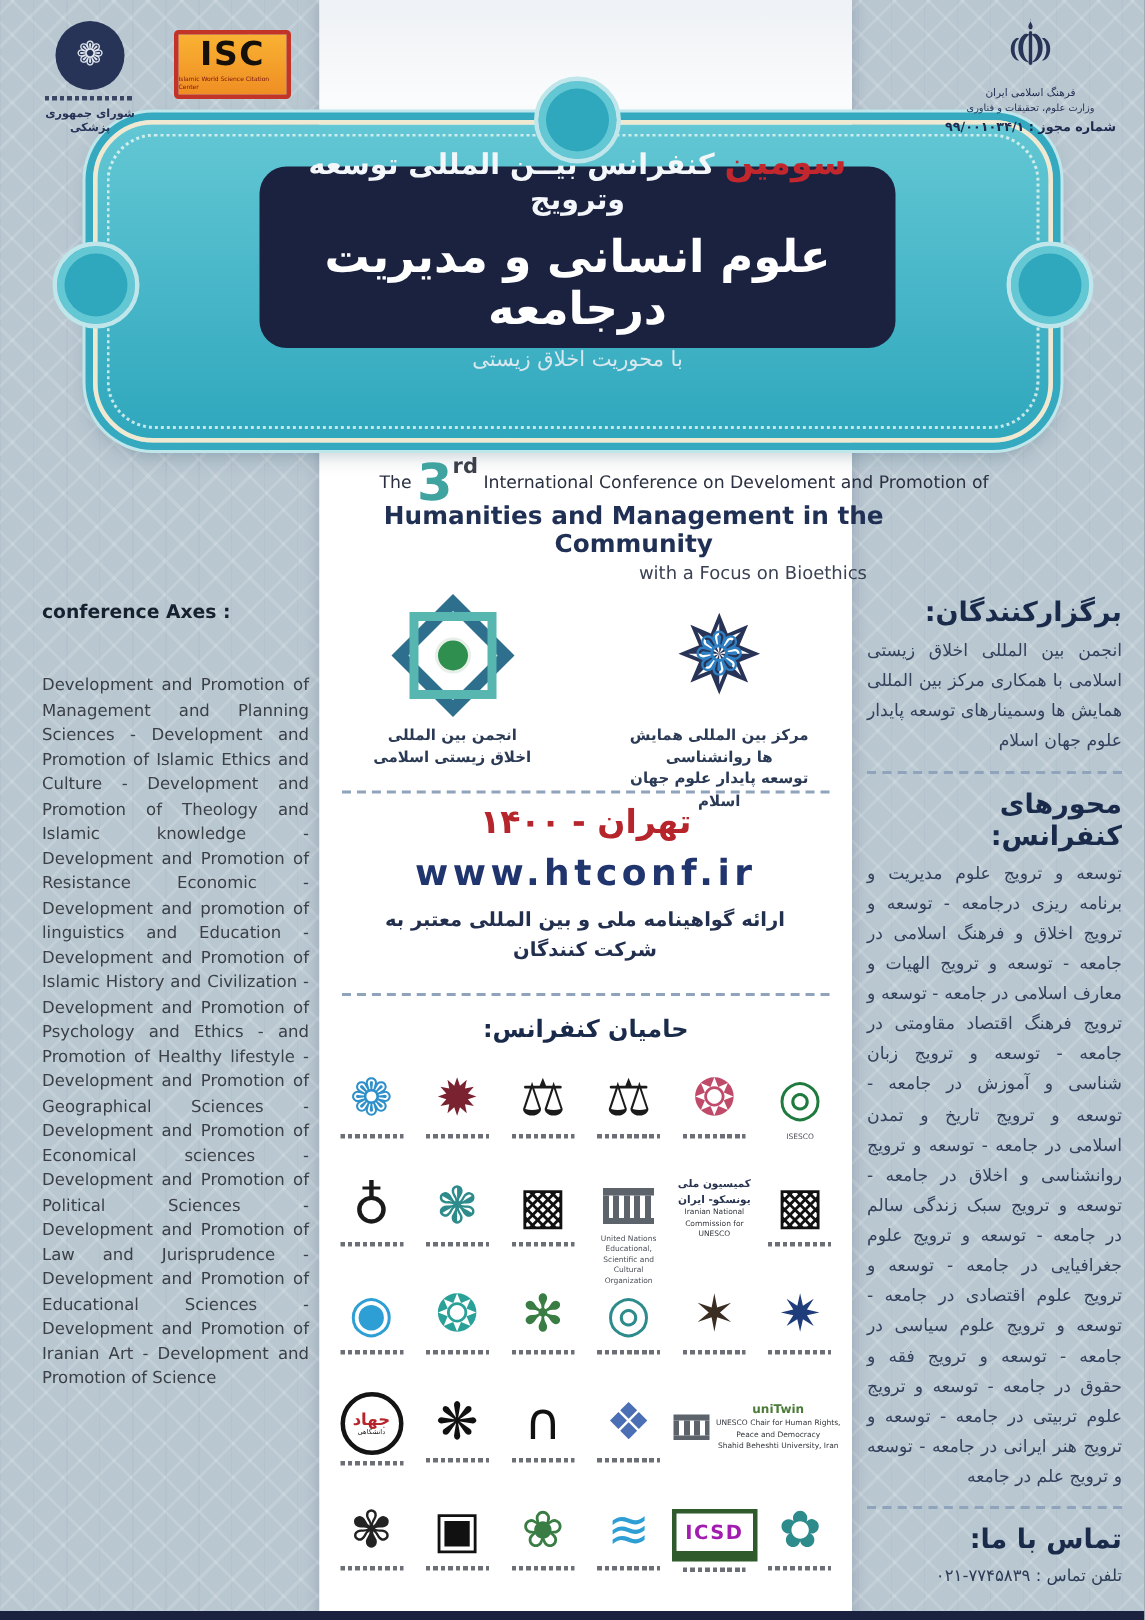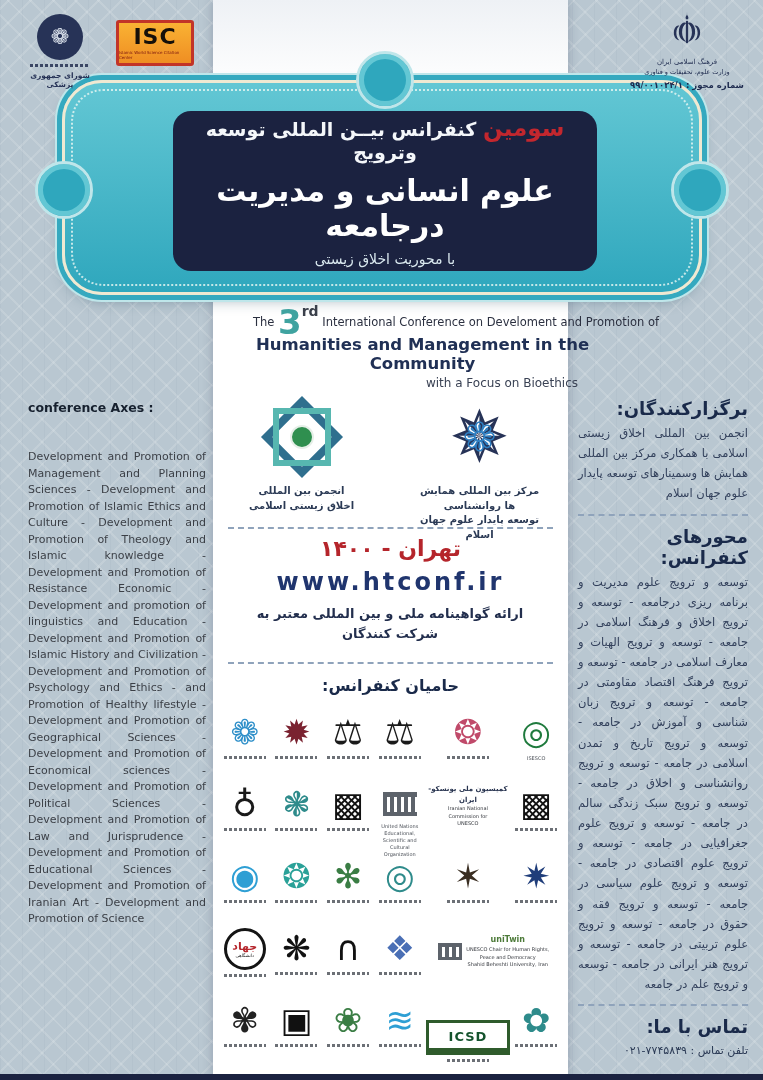--- a/index.html
+++ b/index.html
@@ -35,21 +35,21 @@
   .banner-frame{position:absolute;left:62px;top:80px;width:640px;height:215px;z-index:2;
     background:linear-gradient(180deg,#63c7d4,#2fa7bd);
     border:3px solid #efe9d2;border-radius:40px;
     box-shadow:0 0 0 5px #35a9bf,0 0 0 7px #bfe6ea,0 6px 14px rgba(20,60,80,.35);}
   .banner-frame::before{content:"";position:absolute;inset:6px;border:2px dotted #eaf7f3;border-radius:32px;opacity:.8;}
   .medallion{position:absolute;width:58px;height:58px;border-radius:50%;background:#2fa7bd;border:3px solid #bfe6ea;
     box-shadow:inset 0 0 0 5px #63c7d4;z-index:2;}
   .medallion.left{left:-30px;top:78px;}
   .medallion.right{right:-30px;top:78px;}
   .medallion.top{left:291px;top:-32px;}
-  .navy-box{position:absolute;left:108px;top:28px;width:424px;height:160px;background:#1b2240;border-radius:18px;
+  .navy-box{position:absolute;left:108px;top:28px;width:424px;height:121px;background:#1b2240;border-radius:18px;
     display:flex;flex-direction:column;align-items:center;justify-content:center;text-align:center;padding:6px 14px;}
   .nb-l1{font-size:19px;color:#f4f7fa;font-weight:bold;}
   .nb-l1 .accent{color:#c3272e;font-size:23px;}
   .nb-l2{font-size:30px;color:#ffffff;font-weight:bold;margin-top:10px;}
   .nb-l3{font-size:14px;color:#d9e8ee;margin-top:8px;}
   
   .eng-title{position:absolute;left:221px;top:303px;width:339px;text-align:center;z-index:2;color:#2b3040;margin-left:32px;}
   .et-l1{font-size:11.5px;white-space:nowrap;}
   .et-num{font-size:34px;font-weight:bold;color:#3fa3a0;position:relative;top:8px;line-height:0;}
   .et-ord{font-size:14px;font-weight:bold;color:#3a3f4a;vertical-align:10px;}
@@ -82,22 +82,22 @@
   .sp-squiggle{display:block;width:42px;height:3px;margin:4px auto 0;
     background:repeating-linear-gradient(90deg,#6c7076 0 3px,transparent 3px 5px);}
   .sp-cap{display:block;font-size:5px;color:#4a4f57;margin-top:3px;line-height:1.4;padding:0 2px;}
   .sp-building{display:inline-block;width:34px;height:24px;margin-top:8px;
     background:repeating-linear-gradient(90deg,#5d636b 0 4px,transparent 4px 7px);
     border-top:5px solid #5d636b;border-bottom:4px solid #5d636b;}
   .sp-building.small{width:24px;height:17px;border-top-width:4px;border-bottom-width:3px;margin-top:0;}
   .sp-jahad{display:inline-flex;flex-direction:column;align-items:center;justify-content:center;width:42px;height:42px;border-radius:50%;border:3px solid #141414;background:#fff;}
   .sp-jahad b{font-size:11px;color:#b5252b;line-height:1;}
   .sp-jahad i{font-style:normal;font-size:4.5px;color:#141414;margin-top:1px;}
-  .sp-icsd{display:inline-block;min-width:52px;padding:6px 20px 4px;border:3px solid #2f5b2c;background:#fff;
-    font-size:13px;font-weight:bold;color:#14532d;letter-spacing:1px;border-bottom-width:7px;margin-top:20px;}
+  .sp-icsd{display:inline-block;min-width:52px;padding:6px 6px 4px;border:3px solid #2f5b2c;background:#fff;
+    font-size:13px;font-weight:bold;color:#a21caf;letter-spacing:1px;border-bottom-width:7px;margin-top:6px;}
   .sp-text{display:inline-block;font-size:5px;color:#33363c;line-height:1.5;}
   .sp-text em{display:block;font-style:normal;}
   .sp-text em:first-child{font-size:7px;font-weight:bold;color:#26324e;}
   .sp-text.latin em:first-child{color:#4c7a38;font-size:8px;}
   
   .left-col{position:absolute;left:28px;top:400px;width:178px;color:#3b3f46;z-index:0;}
   .lc-head{font-size:12.5px;font-weight:bold;color:#16202e;margin-bottom:4px;}
   .lc-body{font-size:11px;line-height:1.5;text-align:justify;margin-top:34px;}
   .right-col{position:absolute;left:578px;top:398px;width:170px;color:#33415c;z-index:0;direction:rtl;text-align:justify;}
   .rc-head{font-size:18px;font-weight:bold;color:#1a2a4a;margin:0 0 4px;text-align:right;}

